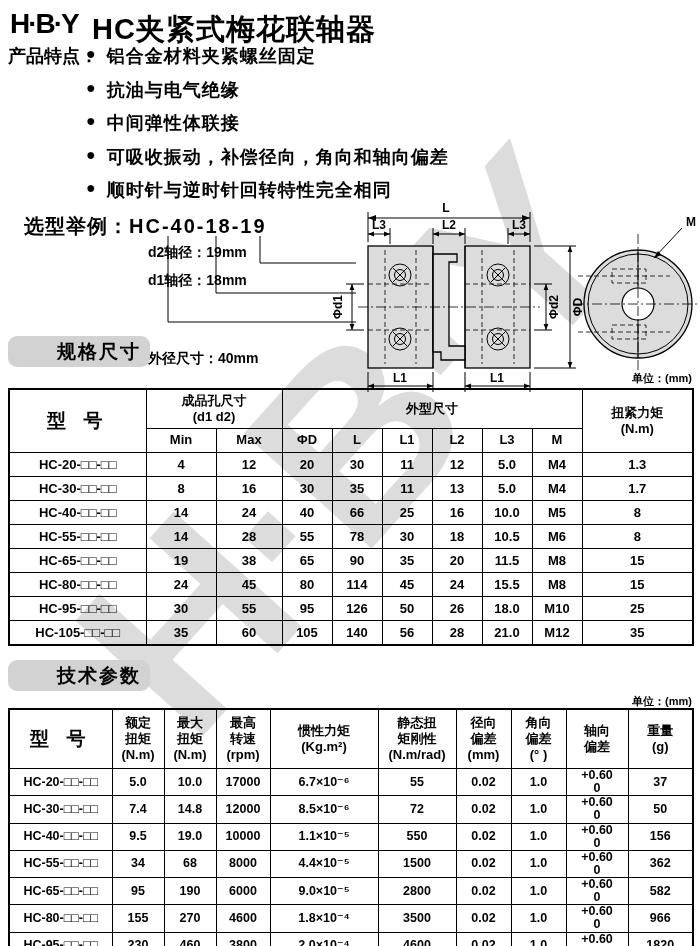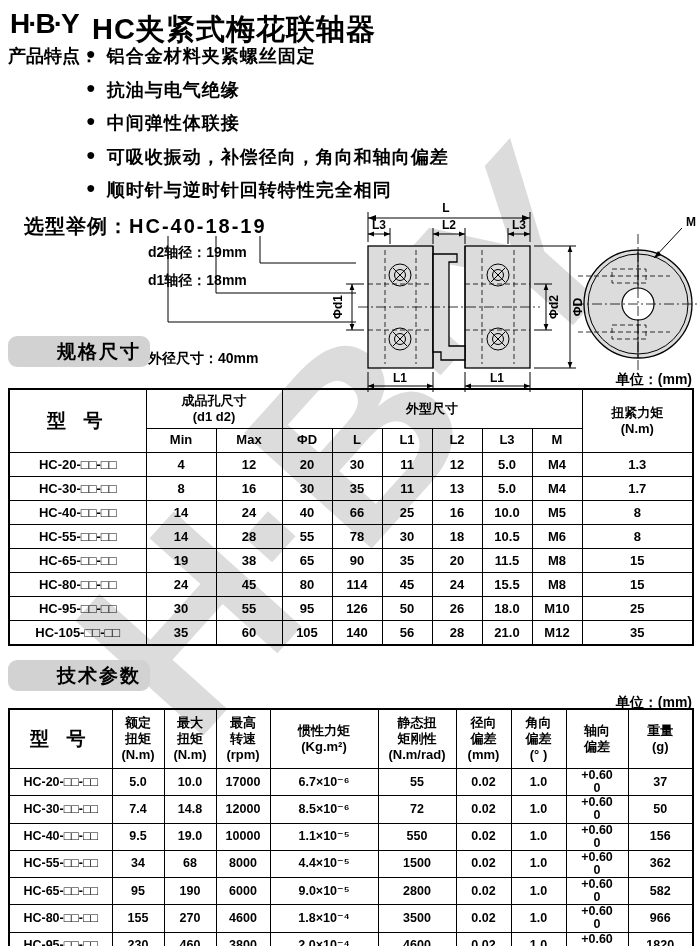--- a/index.html
+++ b/index.html
@@ -27,21 +27,21 @@
   #callout-1{left:148px;top:272px;}
   #callout-2{left:148px;top:302px;margin-top:48px;}
   #callout-svg{position:absolute;left:0;top:0;width:700px;height:946px;z-index:1;pointer-events:none;}
   
   #drawing{position:absolute;left:330px;top:196px;z-index:1;}
   
   .section-box{position:absolute;left:8px;width:102px;height:31px;background:#d2d2d2;border-radius:9px;
                font-size:19px;font-weight:900;text-align:center;line-height:31px;letter-spacing:2px;padding-left:40px;}
   #spec-box{top:336px;}
   #tech-box{top:660px;}
-  .unit-note{position:absolute;right:8px;font-size:14px;font-weight:900;}
+  .unit-note{position:absolute;right:8px;font-size:11px;font-weight:900;}
   #spec-unit{top:371px;}
   #tech-unit{top:694px;}
   
   .tbl-wrap{position:absolute;left:8px;width:684px;z-index:1;}
   #spec-table-wrap{top:388px;}
   #tech-table-wrap{top:708px;}
   table{border-collapse:collapse;width:684px;table-layout:fixed;background:transparent;}
   th,td{border:1px solid #000;text-align:center;font-weight:700;padding:0;background:transparent;}
   table{border:2px solid #000;}
   th{font-size:13px;white-space:pre-line;line-height:1.25;}

